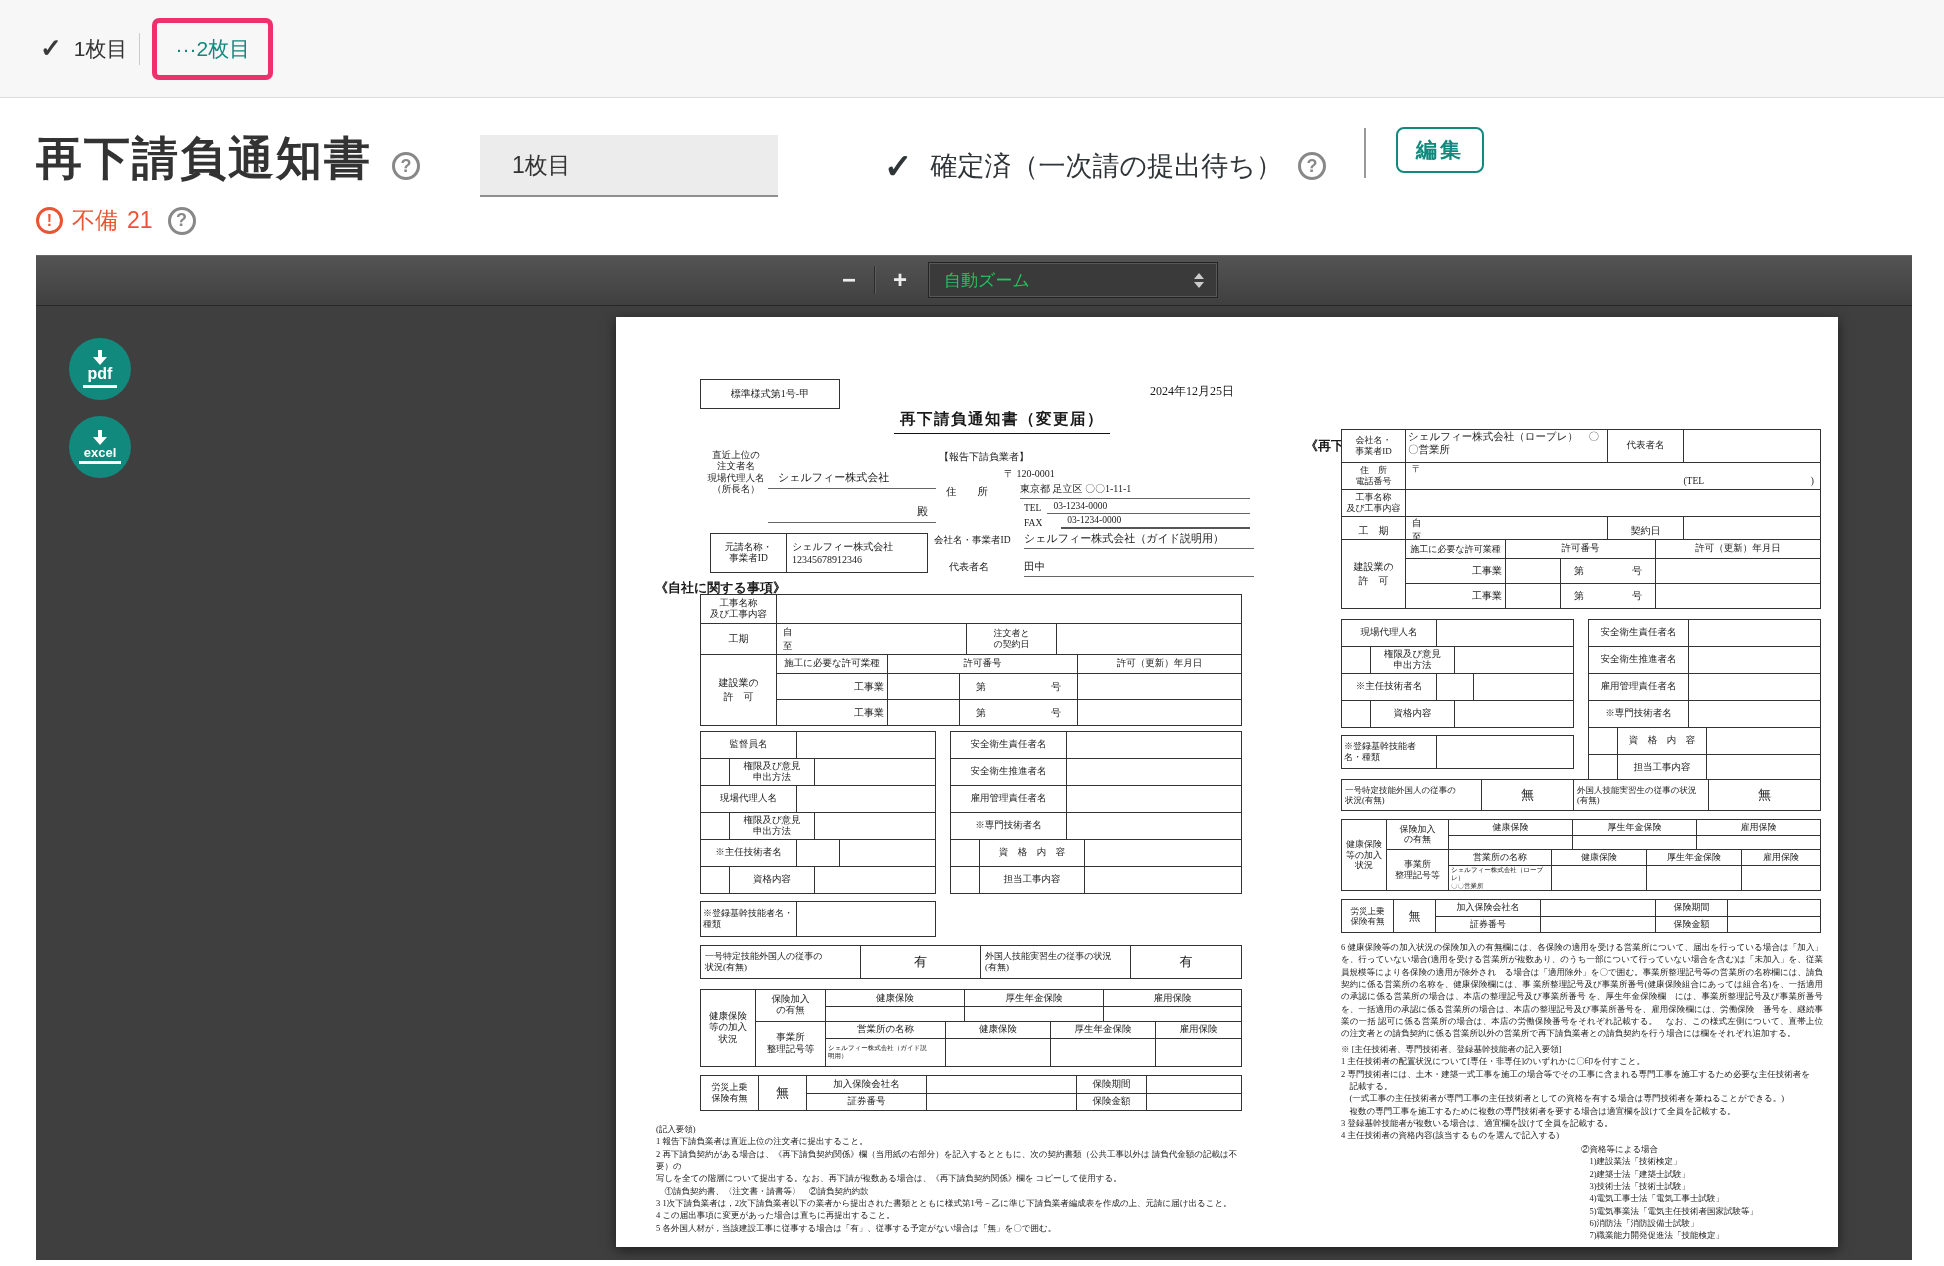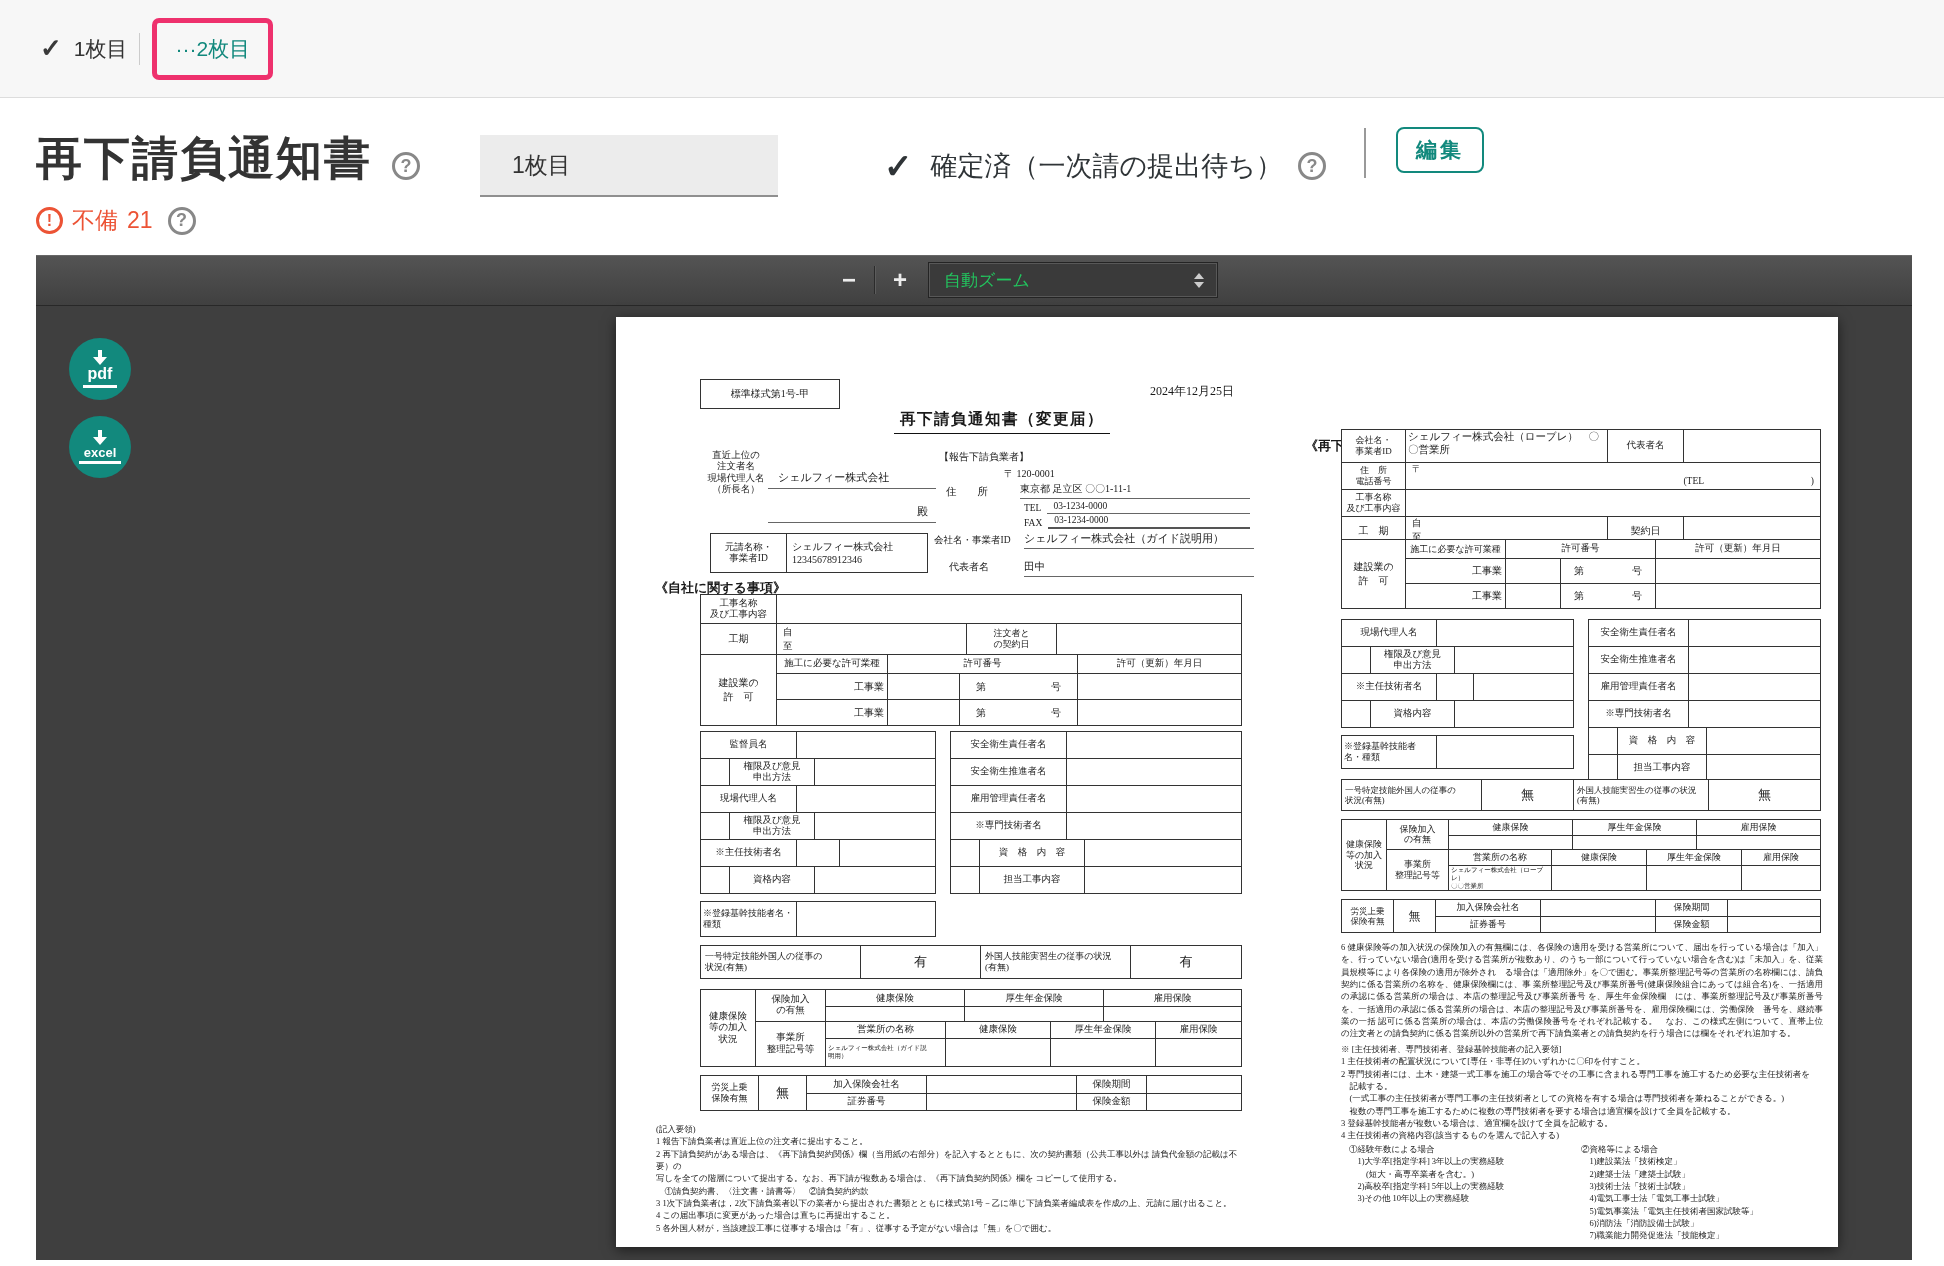--- a/index.html
+++ b/index.html
@@ -163,21 +163,21 @@
     <div class="d bold" style="left:39px;top:262px;font-size:13px;">《自社に関する事項》</div>
 
     <div class="d f10" style="left:323px;top:133px;">【報告下請負業者】</div>
     <div class="d f10" style="left:388px;top:150px;">〒 120-0001</div>
     <div class="d f105" style="left:330px;top:169px;">住　　所</div>
     <div class="d uline f10" style="left:404px;top:158px;width:230px;height:24px;padding-bottom:2px;">東京都 足立区 〇〇1-11-1</div>
     <div class="d" style="left:408px;top:184px;width:226px;display:flex;align-items:flex-end;gap:6px;">
       <span class="f95">TEL</span>
       <span class="f95" style="flex:1;border-bottom:1px solid #666;padding:0 0 1px 6px;">03-1234-0000</span>
     </div>
-    <div class="d" style="left:408px;top:198px;width:226px;display:flex;align-items:flex-end;gap:6px;">
+    <div class="d" style="left:408px;top:198px;width:226px;display:flex;align-items:flex-end;gap:19px;">
       <span class="f95">FAX</span>
       <span class="f95" style="flex:1;border-bottom:2px solid #555;padding:0 0 1px 6px;">03-1234-0000</span>
     </div>
     <div class="d f95" style="left:318px;top:218px;">会社名・事業者ID</div>
     <div class="d uline f11" style="left:408px;top:206px;width:230px;height:26px;padding-bottom:2px;">シェルフィー株式会社（ガイド説明用）</div>
     <div class="d f10" style="left:333px;top:243px;">代表者名</div>
     <div class="d uline f105" style="left:408px;top:236px;width:230px;height:24px;padding-bottom:2px;">田中</div>
 
     <div class="d bx" style="left:84px;top:277px;width:542px;">
       <div class="fr" style="height:28px;">
@@ -550,25 +550,20 @@
 
     <div class="d f8" style="left:725px;top:624px;width:482px;text-align:justify;">6 健康保険等の加入状況の保険加入の有無欄には、各保険の適用を受ける営業所について、届出を行っている場合は「加入」を、行っていない場合(適用を受ける営業所が複数あり、のうち一部について行っていない場合を含む)は「未加入」を、従業員規模等により各保険の適用が除外され　る場合は「適用除外」を〇で囲む。事業所整理記号等の営業所の名称欄には、請負契約に係る営業所の名称を、健康保険欄には、事 業所整理記号及び事業所番号(健康保険組合にあっては組合名)を、一括適用の承認に係る営業所の場合は、本店の整理記号及び事業所番号 を、厚生年金保険欄　には、事業所整理記号及び事業所番号を、一括適用の承認に係る営業所の場合は、本店の整理記号及び事業所番号を、雇用保険欄には、労働保険　番号を、継続事業の一括 認可に係る営業所の場合は、本店の労働保険番号をそれぞれ記載する。　なお、この様式左側について、直帯上位の注文者との請負契約に係る営業所以外の営業所で再下請負業者との請負契約を行う場合には欄をそれぞれ追加する。</div>
     <div class="d f8 pre" style="left:725px;top:726px;width:482px;">※ [主任技術者、専門技術者、登録基幹技能者の記入要領]
 1 主任技術者の配置状況について[専任・非専任]のいずれかに〇印を付すこと。
 2 専門技術者には、土木・建築一式工事を施工の場合等でその工事に含まれる専門工事を施工するため必要な主任技術者を
 　記載する。
 　(一式工事の主任技術者が専門工事の主任技術者としての資格を有する場合は専門技術者を兼ねることができる。)
 　複数の専門工事を施工するために複数の専門技術者を要する場合は適宜欄を設けて全員を記載する。
 3 登録基幹技能者が複数いる場合は、適宜欄を設けて全員を記載する。
 4 主任技術者の資格内容(該当するものを選んで記入する)</div>
-    <div class="d f8 pre" style="left:733px;top:826px;width:230px;">①経験年数による場合
-　1)大学卒[指定学科] 3年以上の実務経験
-　　(短大・高専卒業者を含む。)
-　2)高校卒[指定学科] 5年以上の実務経験
-　3)その他 10年以上の実務経験</div>
     <div class="d f8 pre" style="left:965px;top:826px;width:245px;">②資格等による場合
 　1)建設業法「技術検定」
 　2)建築士法「建築士試験」
 　3)技術士法「技術士試験」
 　4)電気工事士法「電気工事士試験」
 　5)電気事業法「電気主任技術者国家試験等」
 　6)消防法「消防設備士試験」
 　7)職業能力開発促進法「技能検定」</div>
 
   </div>

